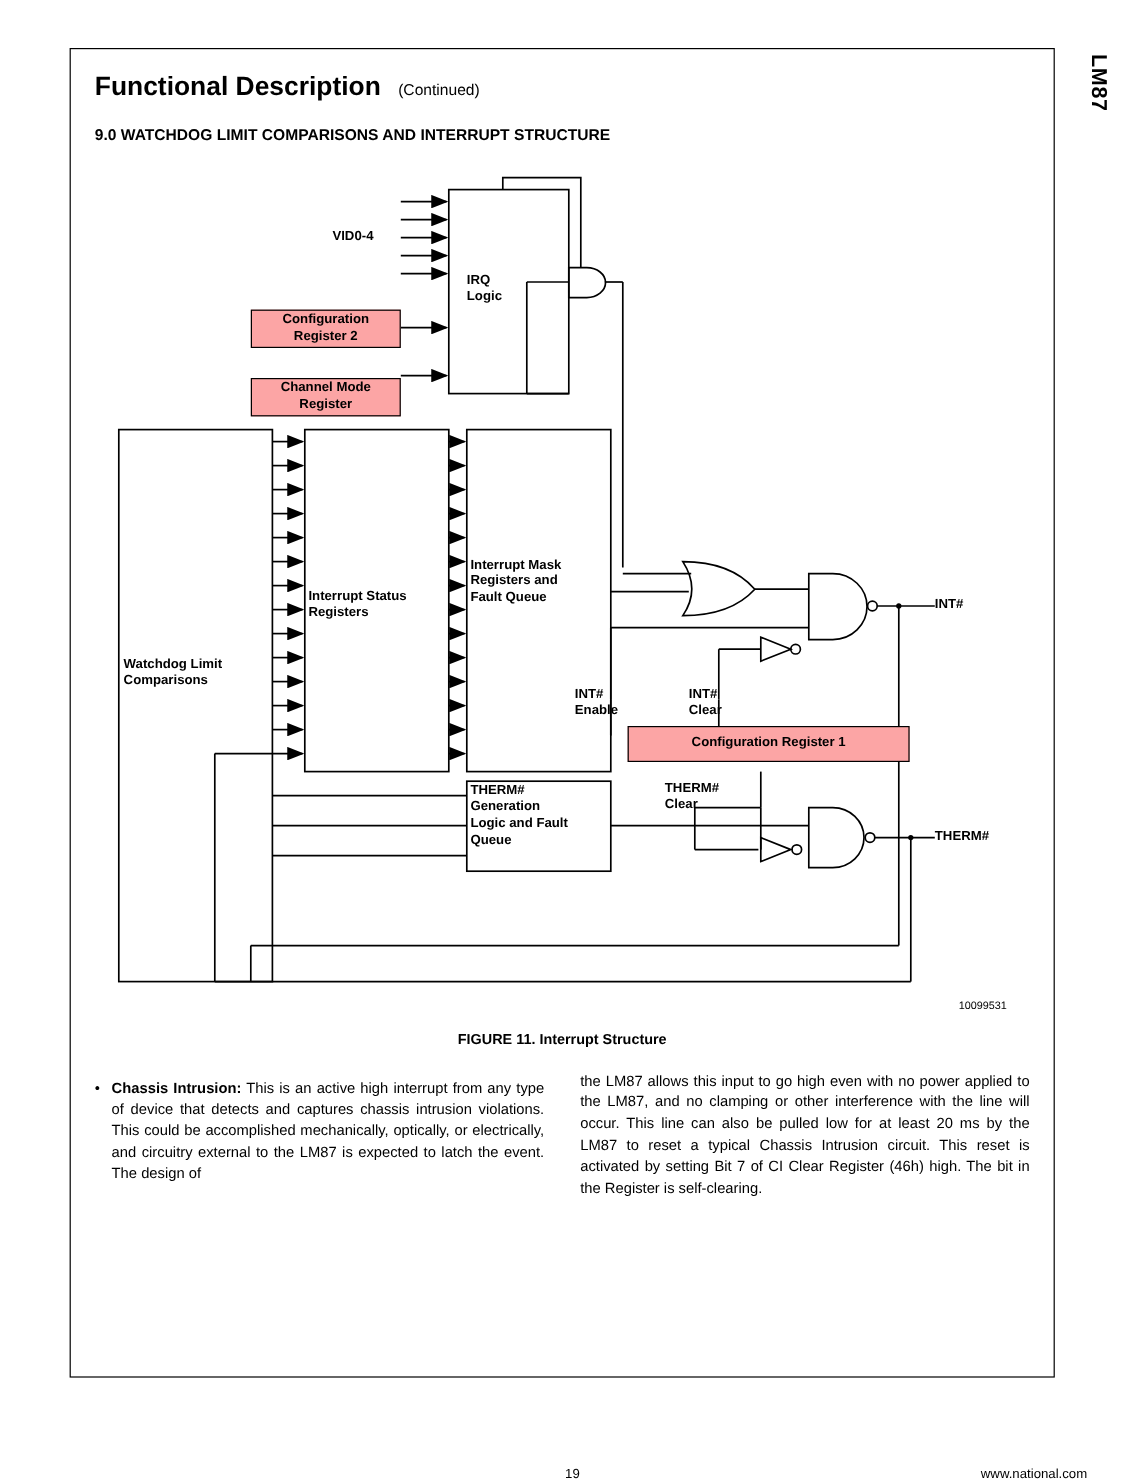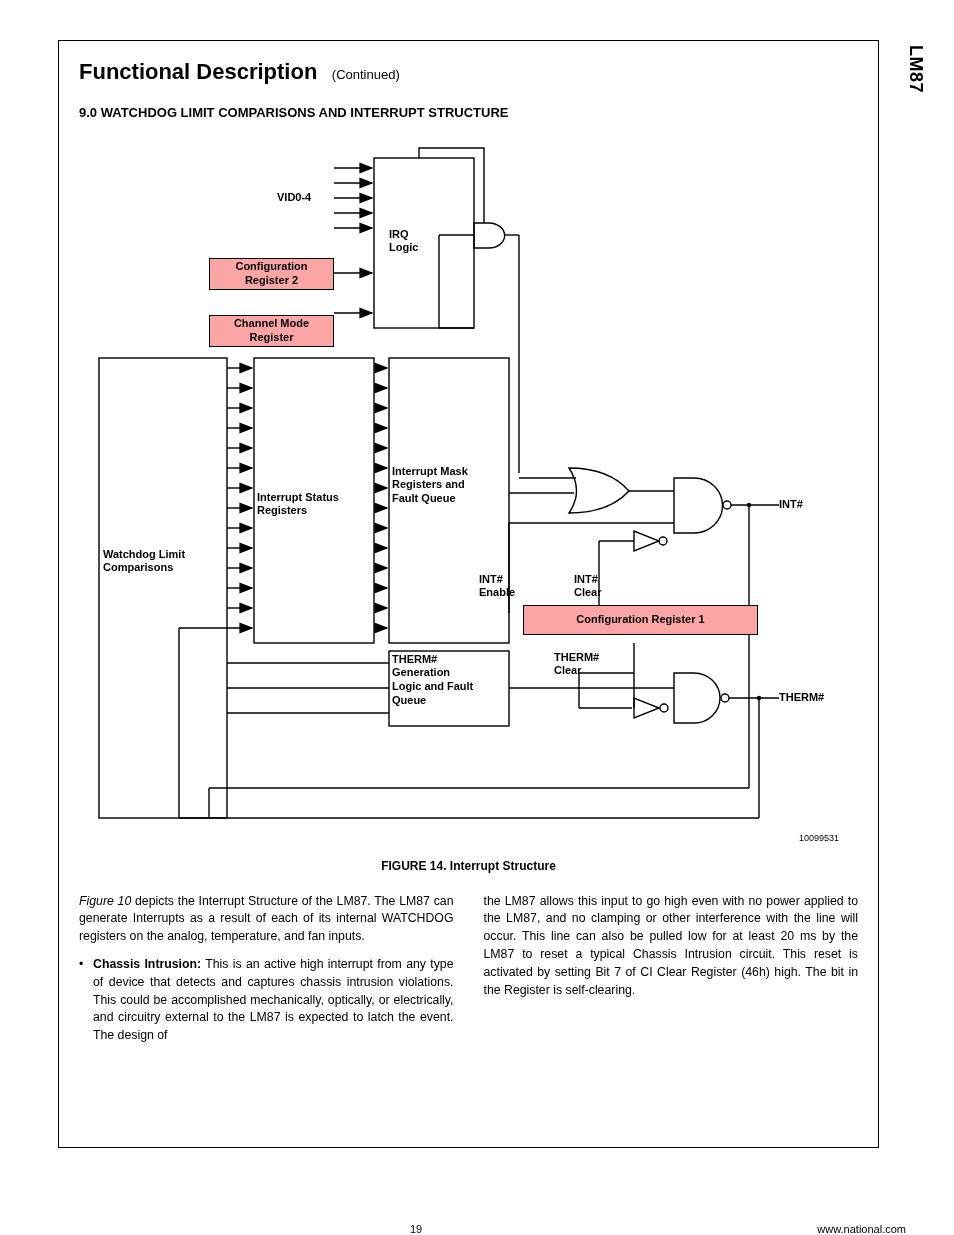--- a/index.html
+++ b/index.html
@@ -95,21 +95,21 @@
   .p1 { margin: 0 0 10px 0; }
   .bullet { display: flex; margin-top: 6px; }
   .bullet .dot { width: 14px; }
   .bullet .txt { flex: 1; }
   .footer {
     position: absolute;
     bottom: 12px;
     left: 0; width: 954px;
     font-size: 11px;
   }
-  .footer .pg { position: absolute; left: 0; width: 832px; text-align: center; }
+  .footer .pg { position: absolute; left: 0; width: 954px; text-align: center; }
   .footer .url { position: absolute; right: 48px; }
 </style>
 </head>
 <body>
 
 <div class="side-label">LM87</div>
 
 <div class="page-frame">
 
   <div>
@@ -278,27 +278,24 @@
 Queue</div>
     <div class="dlabel" style="left:475px; top:518px; width:60px; white-space:pre-line;">THERM#
 Clear</div>
 
     <div class="dlabel" style="left:700px; top:365px; width:50px; text-align:left;">INT#</div>
     <div class="dlabel" style="left:700px; top:558px; width:70px; text-align:left;">THERM#</div>
 
     <div class="dsmall" style="left:690px; top:700px; width:70px;">10099531</div>
   </div>
 
-  <div class="fig-cap">FIGURE 14. Interrupt Structure</div>
+  <div class="fig-cap">FIGURE 11. Interrupt Structure</div>
 
   <div class="cols">
     <div class="col">
-      <p class="p1">
-        <em><span>Figure 10</span></em><span> depicts the Interrupt Structure of the LM87. The LM87 can generate Interrupts as a result of each of its internal WATCHDOG registers on the analog, temperature, and fan inputs.</span>
-      </p>
       <div class="bullet">
         <div class="dot">•</div>
         <div class="txt">
           <b><span>Chassis Intrusion:</span></b><span>   This is an active high interrupt from any type of device that detects and captures chassis intrusion violations. This could be accomplished mechanically, optically, or electrically, and circuitry external to the LM87 is expected to latch the event. The design of</span>
         </div>
       </div>
     </div>
     <div class="col">
       <p class="p1">the LM87 allows this input to go high even with no power applied to the LM87, and no clamping or other interference with the line will occur. This line can also be pulled low for at least 20 ms by the LM87 to reset a typical Chassis Intrusion circuit. This reset is activated by setting Bit 7 of CI Clear Register (46h) high. The bit in the Register is self-clearing.</p>
     </div>

